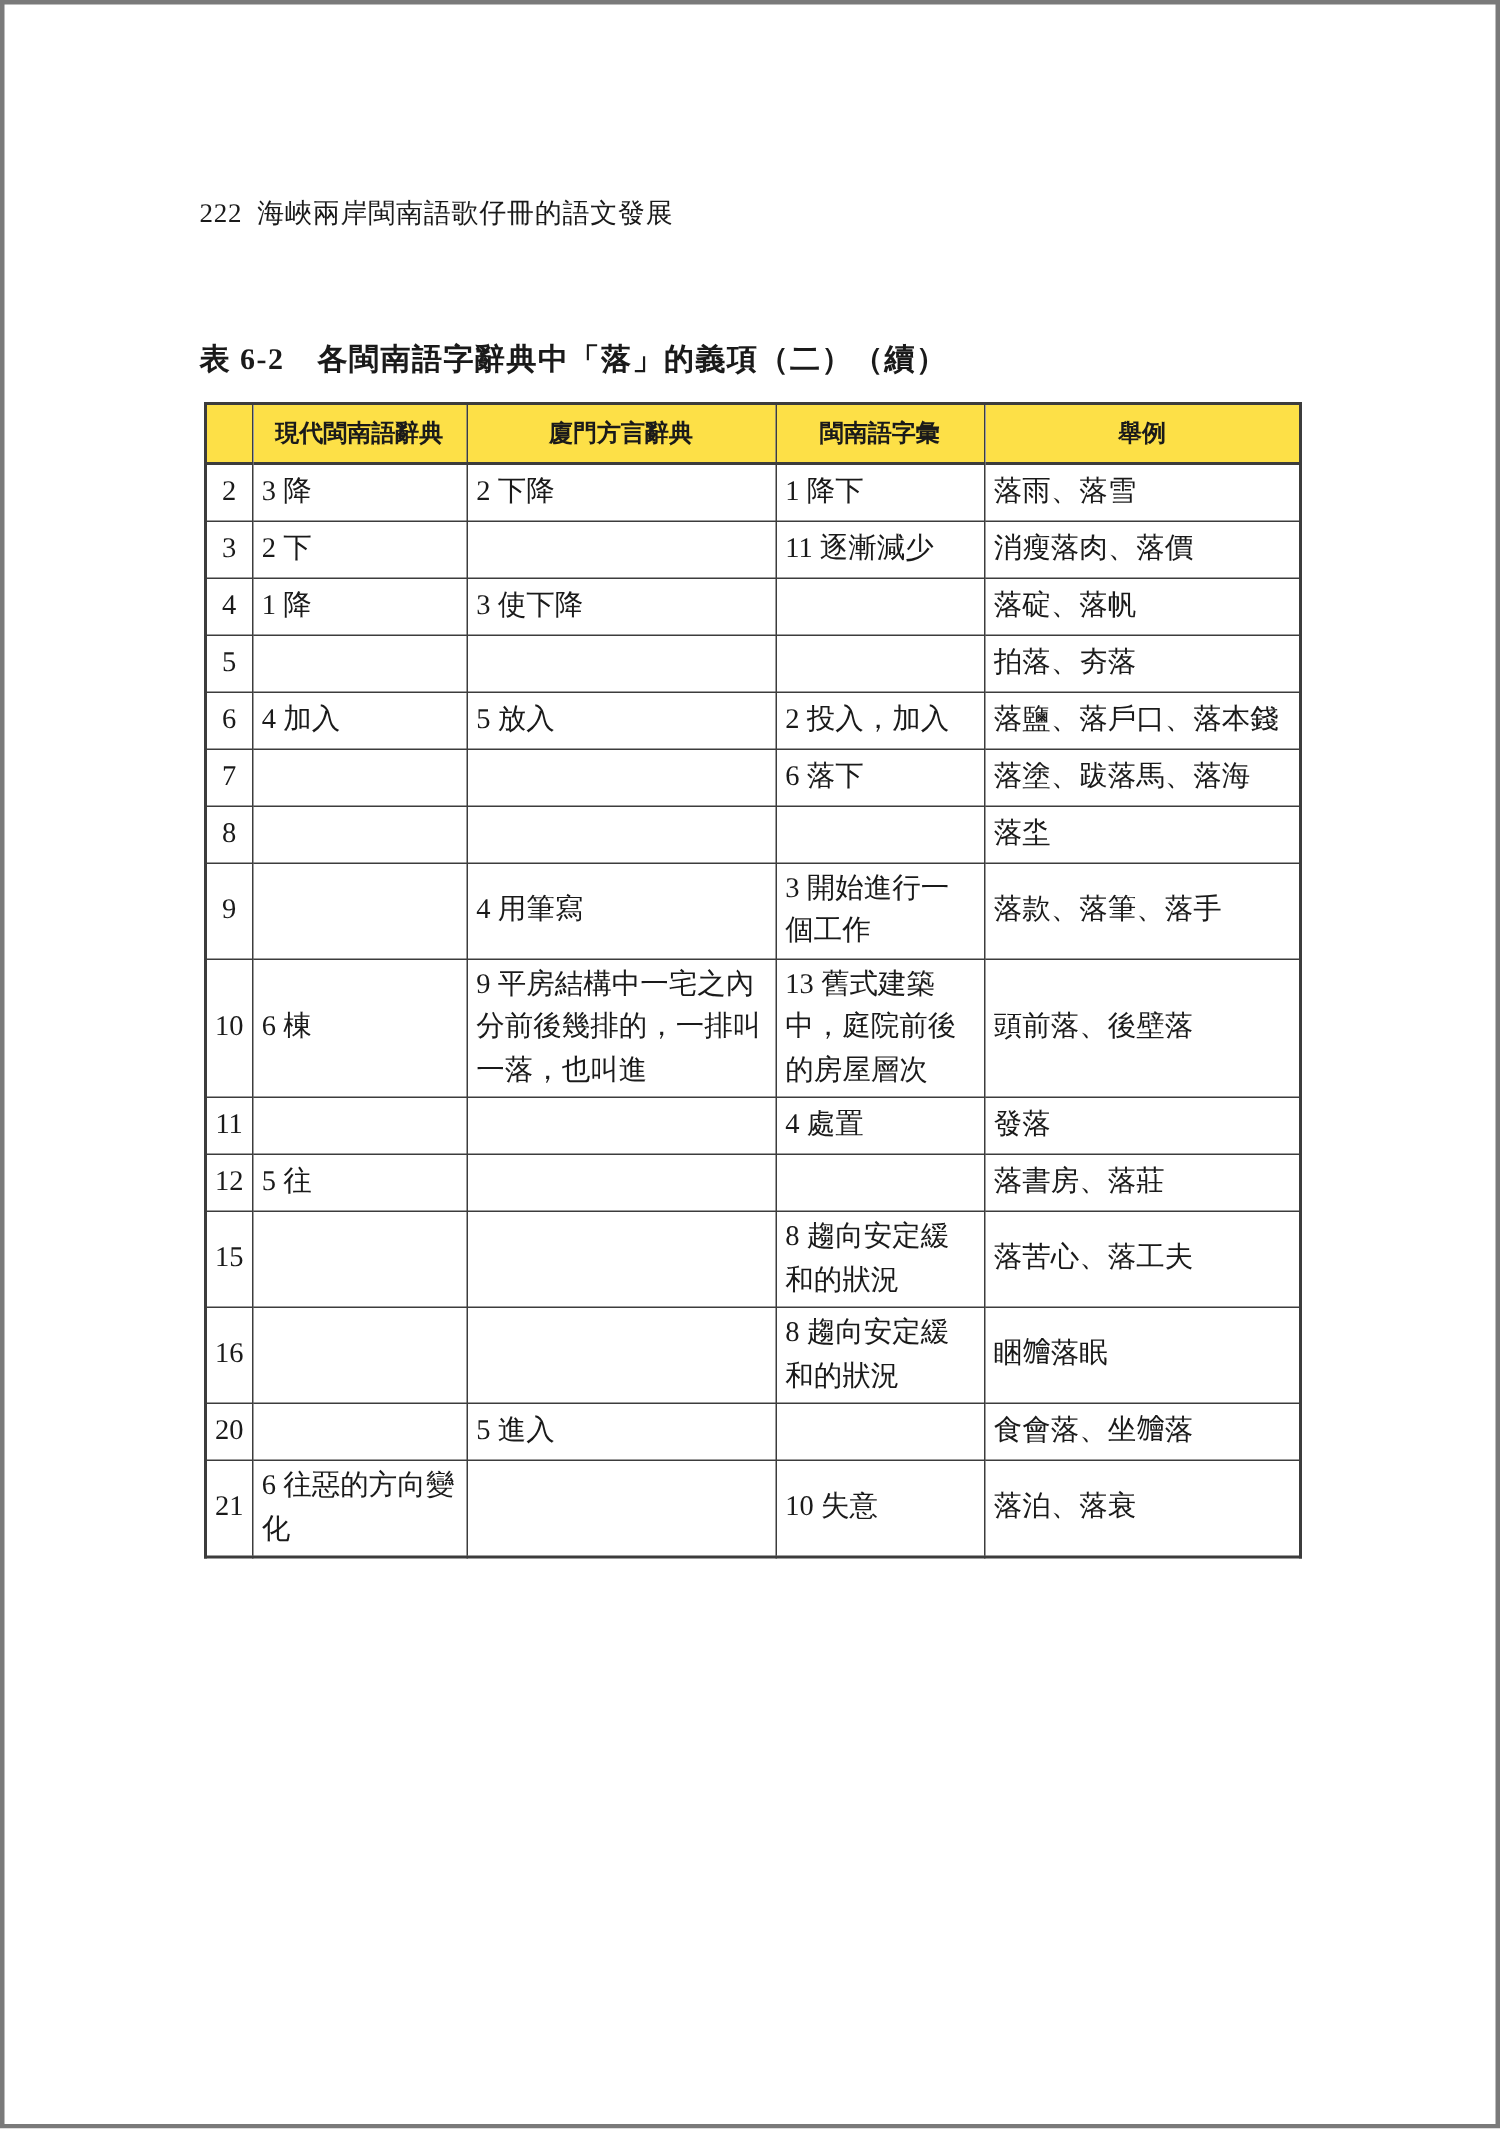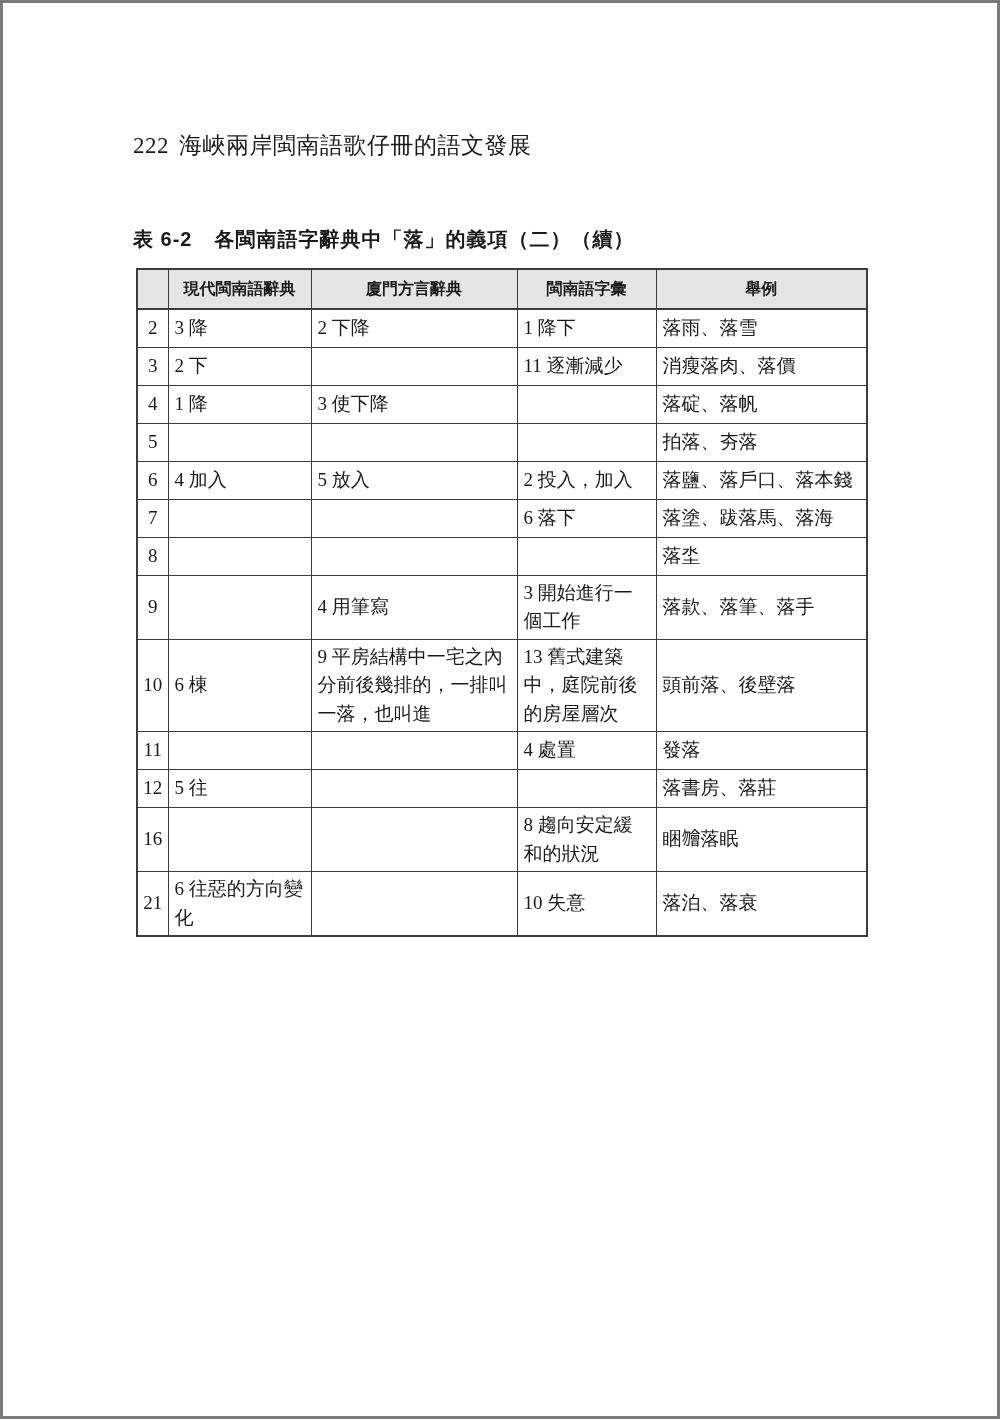--- a/index.html
+++ b/index.html
@@ -17,33 +17,33 @@
     inset: 0;
     border: 3px solid #7a7a7a;
     pointer-events: none;
     box-sizing: border-box;
     z-index: 10;
   }
   .running-header {
     position: absolute;
     top: 130px;
     left: 133px;
-    font-size: 23px;
+    font-size: 18px;
     letter-spacing: 0.5px;
     white-space: nowrap;
   }
   .running-header .page-num {
     font-family: "Liberation Serif", "DejaVu Serif", serif;
     margin-right: 10px;
   }
   .table-caption {
     position: absolute;
     top: 226px;
     left: 133px;
-    font-family: Liberation Sans, sans-serif;
+    font-family: Liberation Serif, serif;
     font-weight: bold;
     font-size: 20px;
     letter-spacing: 1px;
     white-space: nowrap;
   }
   .table-caption .caption-label { margin-right: 22px; }
   table.dict-table {
     position: absolute;
     top: 268px;
     left: 136px;
@@ -58,21 +58,21 @@
     padding: 3px 6px;
     vertical-align: middle;
     overflow: hidden;
   }
   table.dict-table thead th {
     font-family: "Liberation Sans", "DejaVu Sans", sans-serif;
     font-weight: bold;
     font-size: 16px;
     text-align: center;
     height: 32px;
-    background: #e5e5e5;
+    background: #fde047;
     border-bottom: 2px solid #3c3c3c;
   }
   table.dict-table tbody tr { height: 38px; }
   table.dict-table td.row-no {
     text-align: center;
     padding: 3px 2px;
   }
   table.dict-table td {
     text-align: left;
     line-height: 1.5;
@@ -185,27 +185,41 @@
     <td>發落</td>
   </tr>
       <tr>
     <td class="row-no">12</td>
     <td>5 往</td>
     <td></td>
     <td></td>
     <td>落書房、落莊</td>
   </tr>
       <tr>
+    <td class="row-no">15</td>
+    <td></td>
+    <td></td>
+    <td>8 趨向安定緩和的狀況</td>
+    <td>落苦心、落工夫</td>
+  </tr>
+      <tr>
     <td class="row-no">16</td>
     <td></td>
     <td></td>
     <td>8 趨向安定緩和的狀況</td>
     <td>睏𣍐落眠</td>
   </tr>
       <tr>
+    <td class="row-no">20</td>
+    <td></td>
+    <td>5 進入</td>
+    <td></td>
+    <td>食會落、坐𣍐落</td>
+  </tr>
+      <tr>
     <td class="row-no">21</td>
     <td>6 往惡的方向變化</td>
     <td></td>
     <td>10 失意</td>
     <td>落泊、落衰</td>
   </tr>
     </tbody>
 </table>
 
 </body></html>

